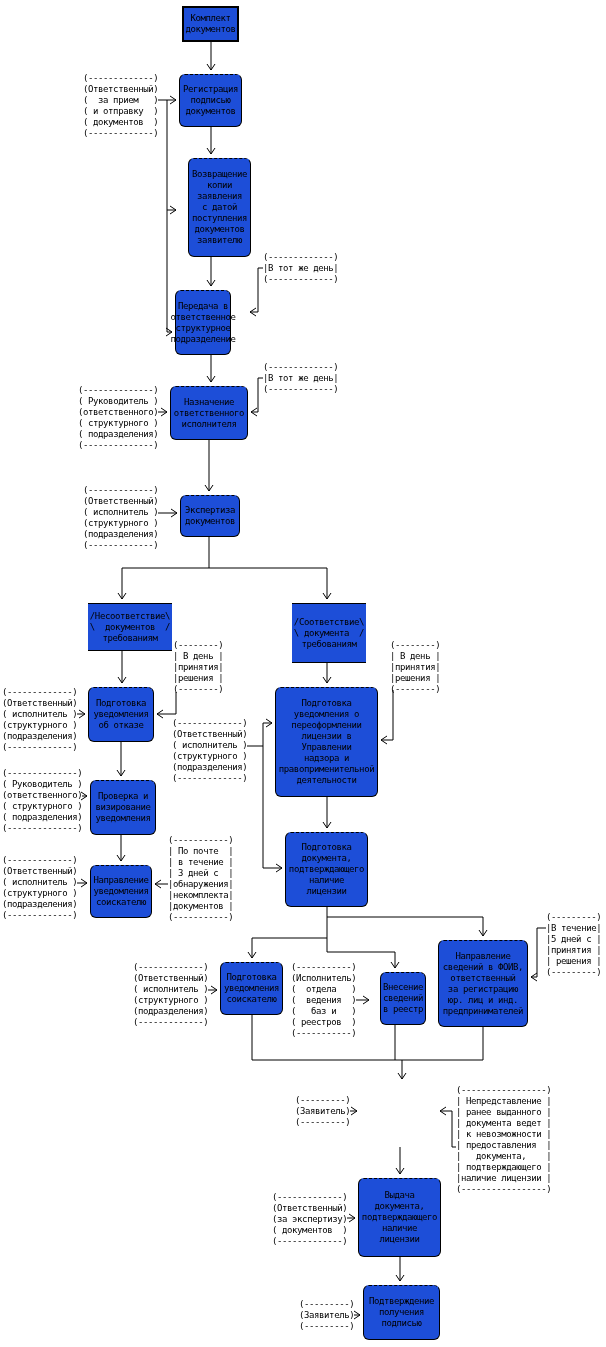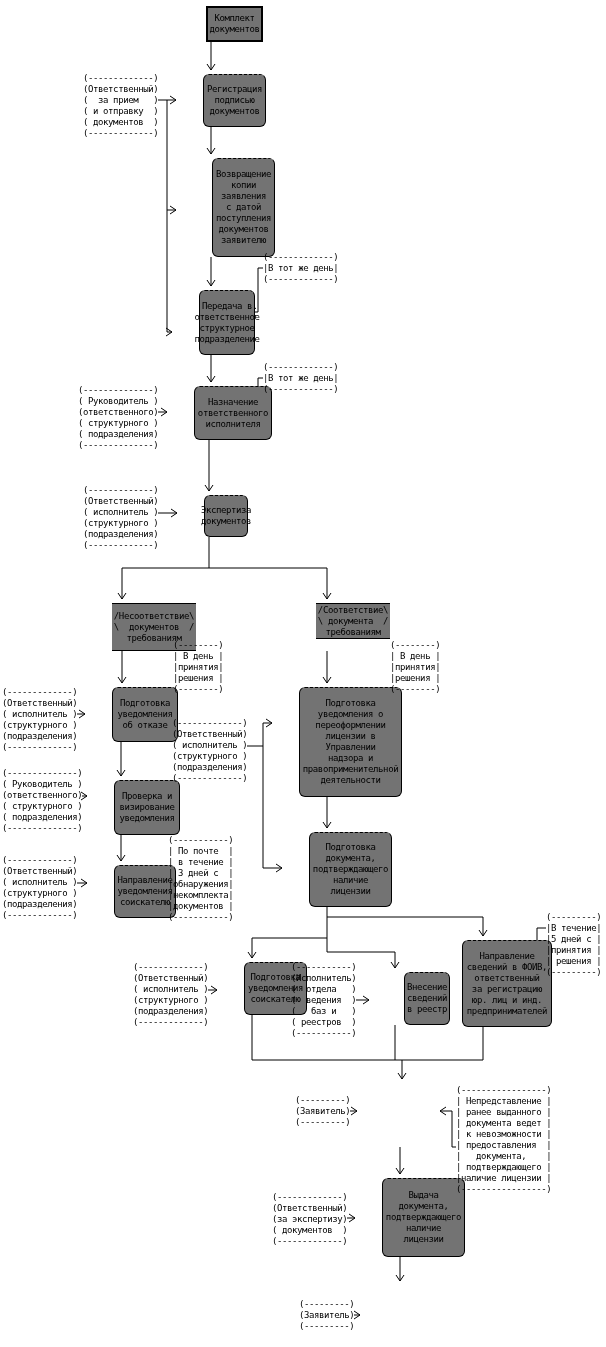--- a/index.html
+++ b/index.html
@@ -5,24 +5,24 @@
   html,body{margin:0;padding:0;background:#fff;}
   body{
     width:606px;height:1347px;position:relative;overflow:hidden;
     font-family:"DejaVu Sans Mono",monospace;
     font-size:9px;line-height:11px;letter-spacing:-0.4px;color:#000;
   }
   .stage{position:absolute;left:0;top:0;width:606px;height:1347px;}
   svg.connectors{position:absolute;left:0;top:0;}
   svg.connectors path{stroke:#000;stroke-width:1;fill:none;}
   .box{
-    position:absolute;box-sizing:border-box;background:#737373;
+    position:absolute;box-sizing:border-box;background:#1d4ed8;
     border:1px solid #000;border-top-style:dashed;border-radius:6px;
     display:flex;align-items:center;justify-content:center;
-    text-align:center;white-space:pre;padding:1px;margin-left:24px;
+    text-align:center;white-space:pre;padding:1px;
   }
   .box.solid{border:2px solid #000;border-radius:0;}
   .box.decision{border-radius:0;border-left:none;border-right:none;border-top-style:solid;}
   .ann{position:absolute;white-space:pre;text-align:center;}
 </style>
 </head>
 <body>
 
 <div class="stage">
 
@@ -99,26 +99,26 @@
 поступления
 документов
 заявителю</div>
   <div class="box" style="left:175px;top:290px;width:56px;height:65px">Передача в
 ответственное
 структурное
 подразделение</div>
   <div class="box" style="left:170px;top:386px;width:78px;height:54px">Назначение
 ответственного
 исполнителя</div>
-  <div class="box" style="left:180px;top:495px;width:44px;height:42px">Экспертиза
+  <div class="box" style="left:180px;top:495px;width:60px;height:42px">Экспертиза
 документов</div>
   <div class="box decision" style="left:88px;top:603px;width:84px;height:48px">/Несоответствие\
 \  документов  /
 требованиям</div>
-  <div class="box decision" style="left:292px;top:603px;width:74px;height:36px">/Соответствие\
+  <div class="box decision" style="left:292px;top:603px;width:74px;height:60px">/Соответствие\
 \ документа  /
 требованиям</div>
   <div class="box" style="left:88px;top:687px;width:66px;height:55px">Подготовка
 уведомления
 об отказе</div>
   <div class="box" style="left:90px;top:780px;width:66px;height:55px">Проверка и
 визирование
 уведомления</div>
   <div class="box" style="left:90px;top:865px;width:62px;height:53px">Направление
 уведомления
@@ -146,20 +146,23 @@
 сведений в ФОИВ,
 ответственный
 за регистрацию
 юр. лиц и инд.
 предпринимателей</div>
   <div class="box" style="left:358px;top:1178px;width:83px;height:79px">Выдача
 документа,
 подтверждающего
 наличие
 лицензии</div>
+  <div class="box" style="left:363px;top:1285px;width:77px;height:55px">Подтверждение
+получения
+подписью</div>
 
   <div class="ann" style="left:83px;top:73px">(-------------)
 (Ответственный)
 (  за прием   )
 ( и отправку  )
 ( документов  )
 (-------------)</div>
   <div class="ann" style="left:263px;top:252px">(-------------)
 |В тот же день|
 (-------------)</div>

